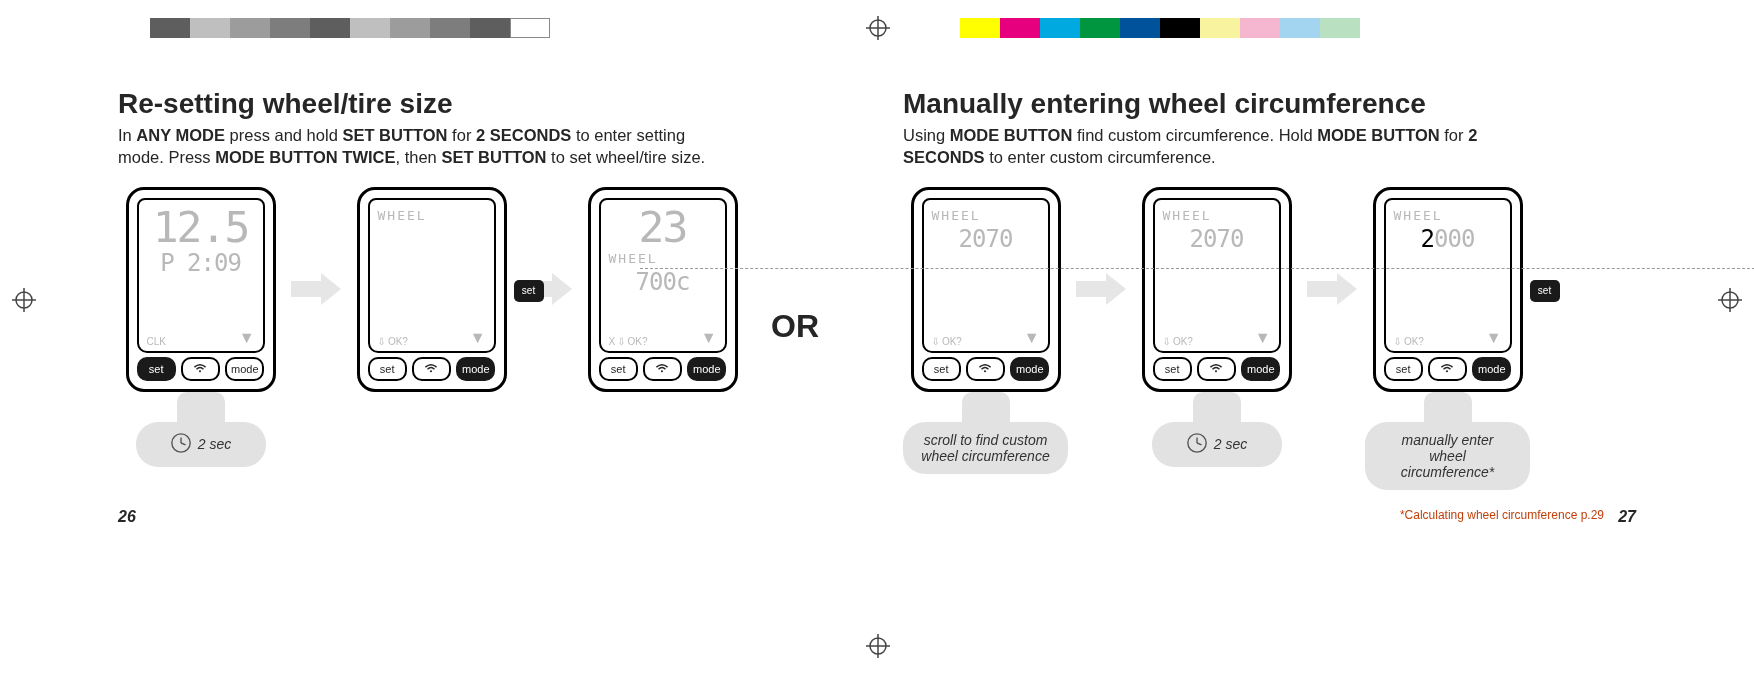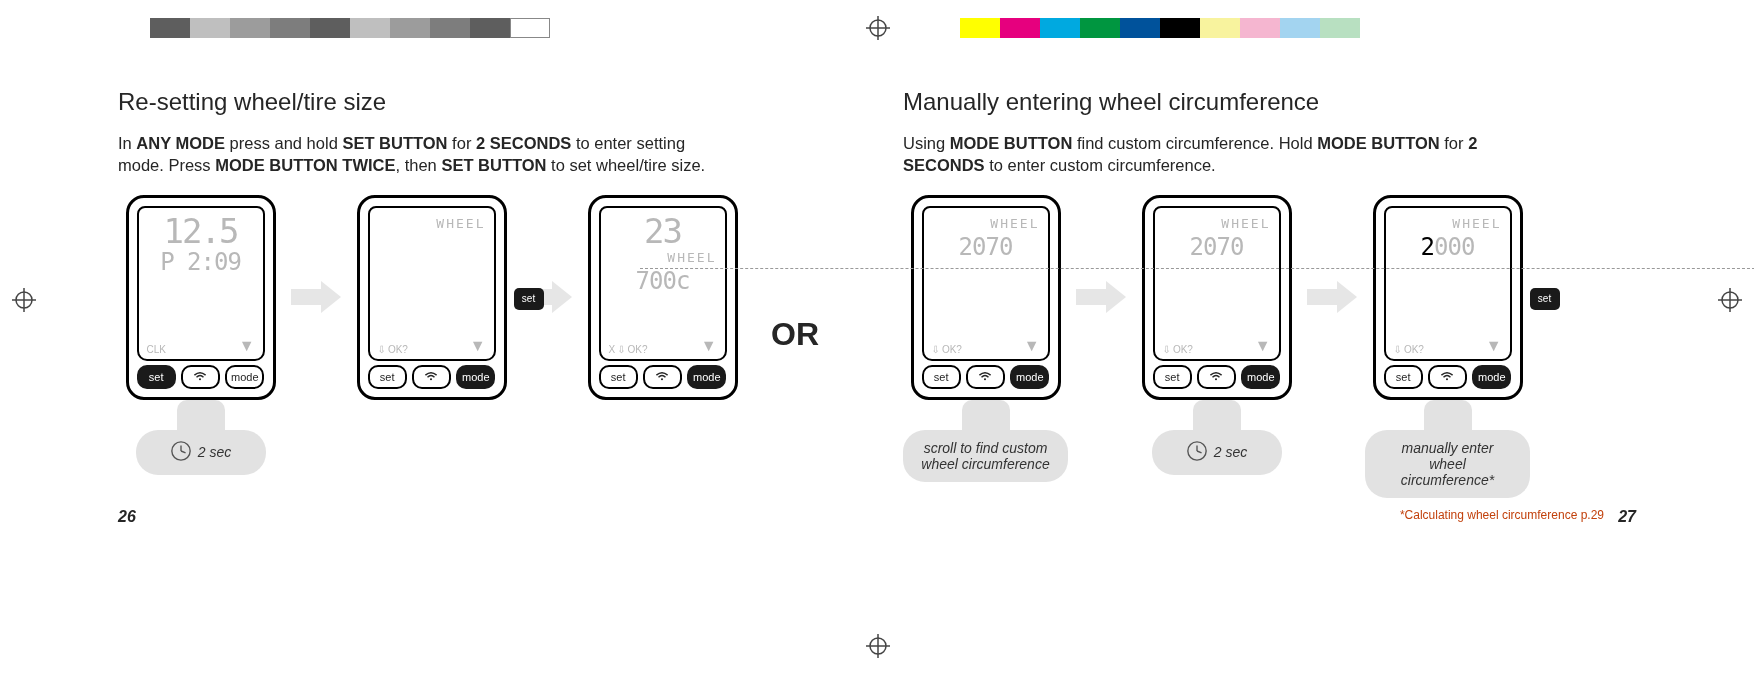--- a/index.html
+++ b/index.html
@@ -18,38 +18,38 @@
   .colorbar.right { left: 960px; }
   .regmark { position: absolute; width: 24px; height: 24px; color: #444; }
   .regmark svg { width: 100%; height: 100%; }
   .content {
     position: absolute; left: 118px; top: 88px; width: 1520px;
   }
   .cols { display: flex; gap: 0; }
   .col { flex: 1; }
   .col.left { padding-right: 50px; }
   .col.right { padding-left: 0; }
-  h2 { font-size: 24px; font-weight: normal; margin-bottom: 16px; }
+  h2 { font-size: 28px; font-weight: bold; margin-bottom: 4px; }
   .para { font-size: 16.5px; line-height: 1.35; max-width: 610px; margin-bottom: 18px; }
   .strong { font-weight: bold; text-align: right; }
   .devices { display: flex; align-items: flex-start; gap: 8px; position: relative; }
   .device-wrap { display: flex; flex-direction: column; align-items: center; width: 165px; }
   .device {
     width: 150px; height: 205px;
     border: 3px solid #000; border-radius: 18px;
     position: relative; background: #fff;
   }
   .screen {
     position: absolute; top: 8px; left: 8px; right: 8px; height: 155px;
     border: 2px solid #000; border-radius: 8px 8px 10px 10px;
     padding: 6px 8px 4px;
     display: flex; flex-direction: column;
   }
-  .screen .big { font-family: monospace; font-size: 34px; letter-spacing: -2px; line-height: 1; text-align: center; color: #b8b8b8; }
-  .screen .mid { font-family: monospace; font-size: 13px; letter-spacing: 2px; text-align: right; color: #b8b8b8; margin: 2px 0; }
+  .screen .big { font-family: monospace; font-size: 43px; letter-spacing: -2px; line-height: 1; text-align: center; color: #b8b8b8; }
+  .screen .mid { font-family: monospace; font-size: 13px; letter-spacing: 2px; text-align: left; color: #b8b8b8; margin: 2px 0; }
   .screen .sub { font-family: monospace; font-size: 24px; letter-spacing: -1px; text-align: center; color: #b8b8b8; }
   .screen .row-bot { display: flex; justify-content: space-between; align-items: flex-end; margin-top: auto; font-size: 10px; color: #b8b8b8; }
   .screen .row-bot .ok { display:flex; align-items:center; gap:2px;}
   .screen .row-bot .downtri::before { content:"▼"; font-size:16px; }
   .btnrow {
     position: absolute; bottom: 8px; left: 8px; right: 8px; height: 24px;
     display: flex; gap: 5px;
   }
   .dbtn {
     flex: 1; border: 2px solid #000; border-radius: 10px;

